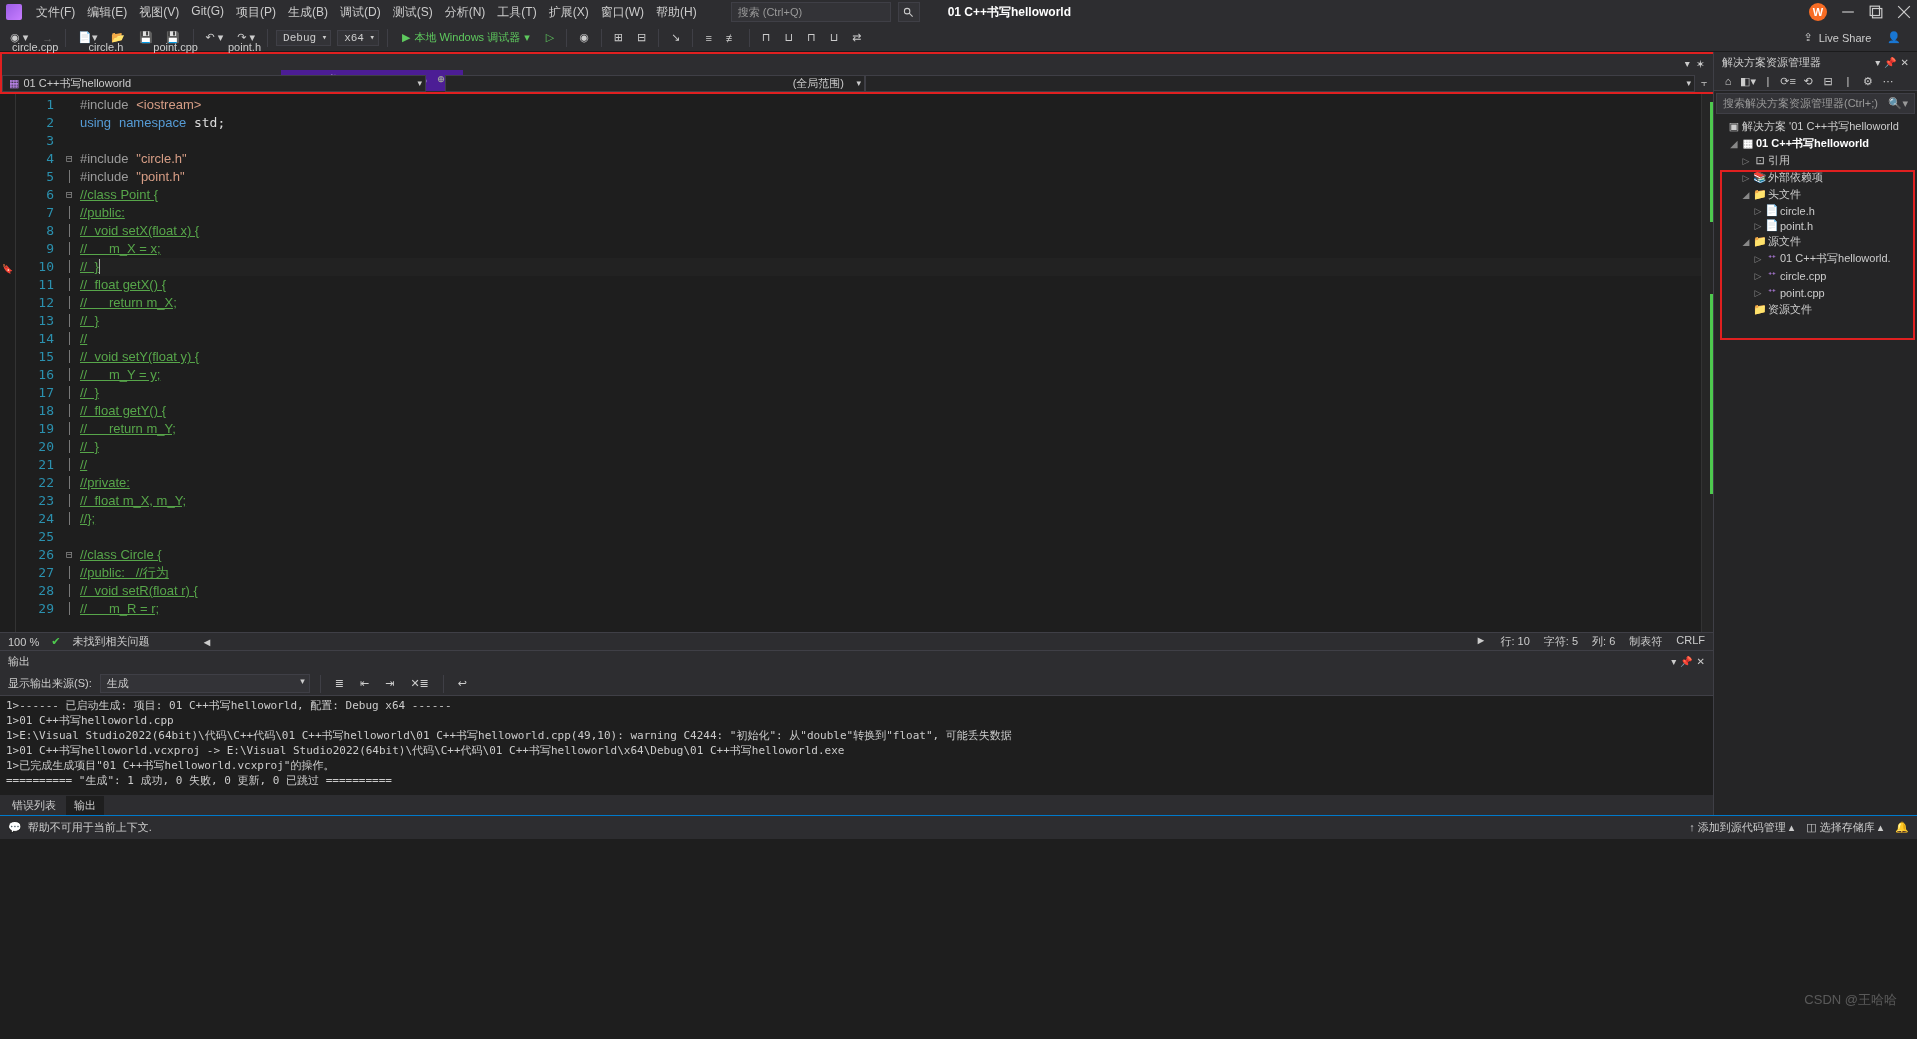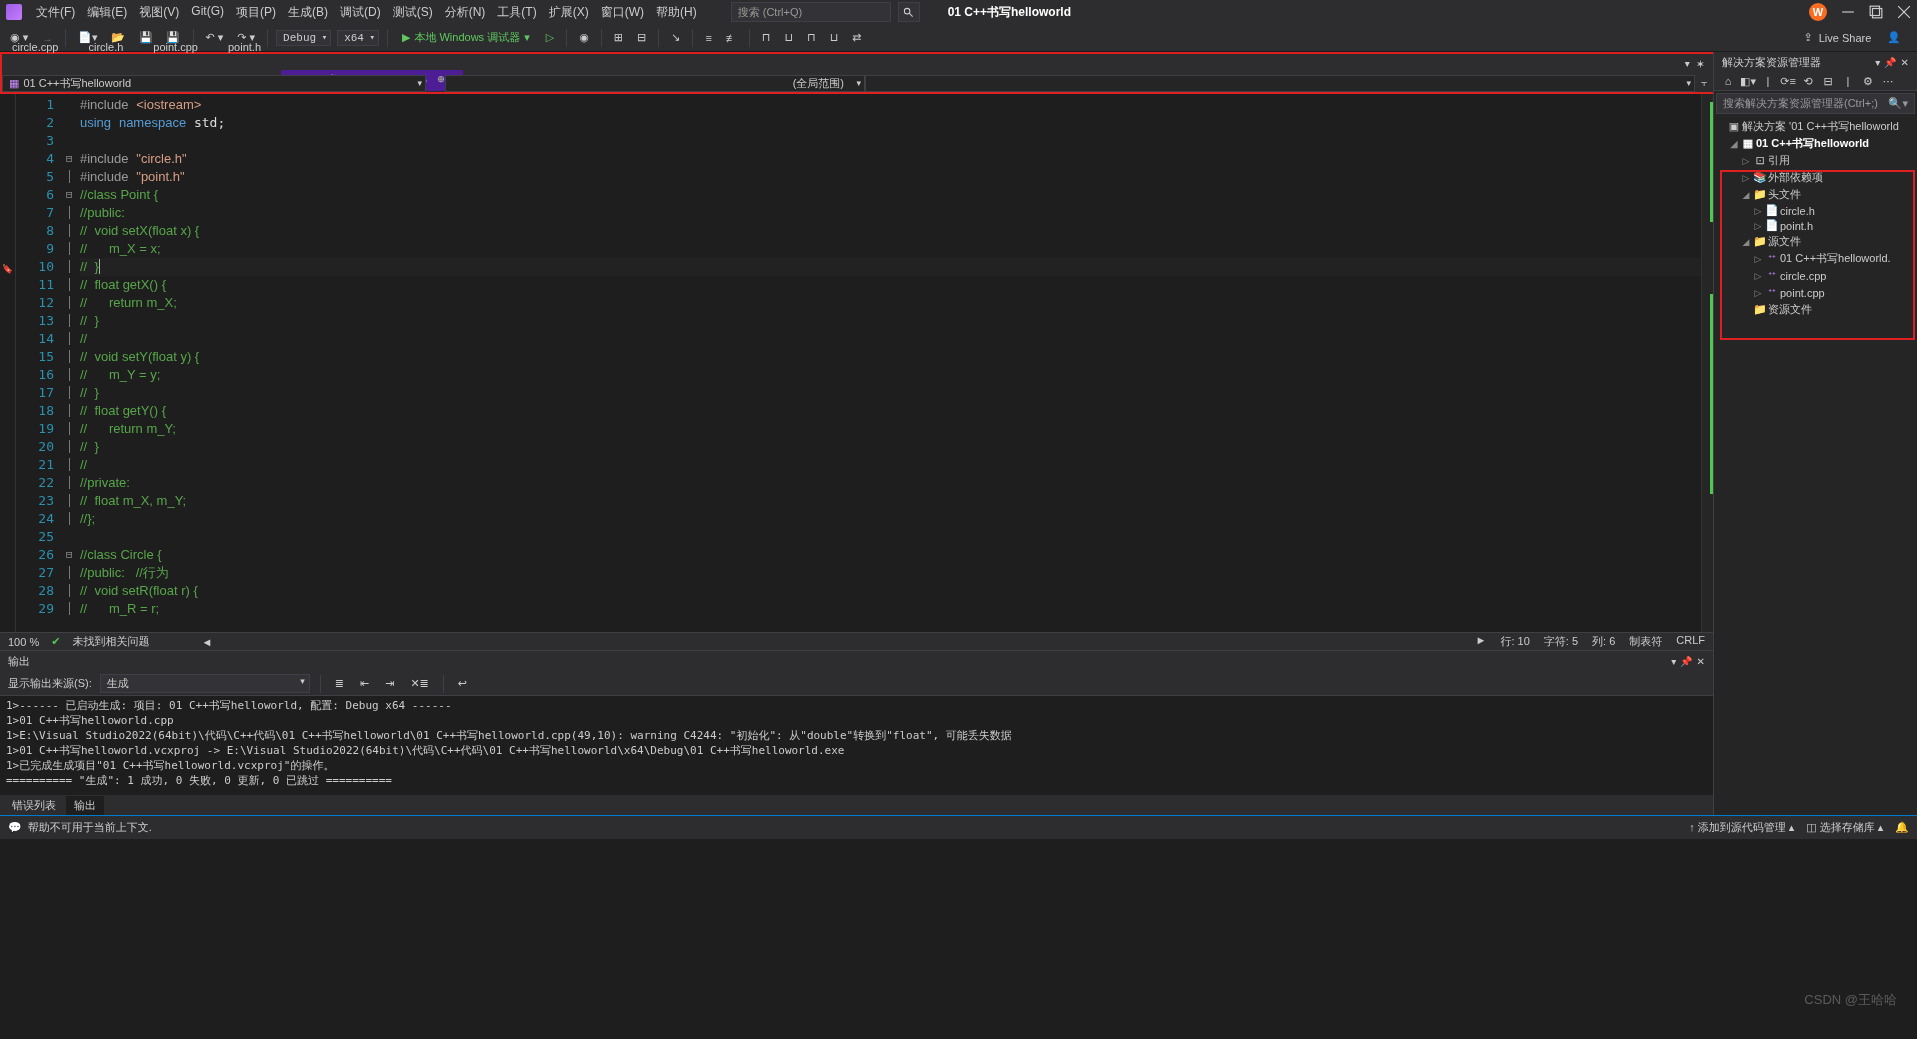--- a/index.html
+++ b/index.html
@@ -34,21 +34,21 @@
 .main-area { display: flex; height: 556px; }
 .editor-area { flex: 1; display: flex; flex-direction: column; min-width: 0; }
 .code-container { flex: 1; display: flex; background: #1e1e1e; overflow: hidden; position: relative; }
 .margin-col { width: 16px; background: #1e1e1e; border-right: 1px solid #333; }
 .gutter { width: 50px; background: #1e1e1e; text-align: right; padding-right: 12px; color: #2b91af; font-family: Consolas, monospace; font-size: 13px; line-height: 18px; padding-top: 2px; }
 .fold-col { width: 14px; background: #1e1e1e; font-family: Consolas, monospace; font-size: 11px; line-height: 18px; color: #888; padding-top: 2px; }
 .code { flex: 1; font-family: Consolas, monospace; font-size: 13px; line-height: 18px; padding-top: 2px; white-space: pre; color: #dcdcdc; }
 .kw { color: #569cd6; }
 .pp { color: #9b9b9b; }
 .str { color: #d69d85; }
-.cm { color: #57a64a; }
+.cm { color: #57a64a; text-decoration: underline; }
 .cursor-line { background: rgba(255,255,255,0.02); }
 .map { width: 12px; background: #262626; border-left: 1px solid #333; position: relative; }
 .map-green { position: absolute; right: 0; width: 3px; background: #4ec94e; }
 .editor-status { height: 18px; background: #2d2d30; display: flex; align-items: center; padding: 0 8px; font-size: 11px; color: #ccc; gap: 12px; border-top: 1px solid #3f3f46; }
 .editor-status .ok-icon { color: #4ec94e; }
 .editor-status .right { margin-left: auto; display: flex; gap: 14px; }
 .right-panel { width: 204px; background: #252526; border-left: 1px solid #3f3f46; display: flex; flex-direction: column; }
 .panel-header { background: #2d2d30; padding: 3px 8px; font-size: 11px; color: #ccc; display: flex; align-items: center; }
 .panel-header-icons { margin-left: auto; display: flex; gap: 4px; font-size: 10px; }
 .panel-toolbar { background: #2d2d30; padding: 2px 6px; display: flex; gap: 4px; font-size: 11px; border-bottom: 1px solid #3f3f46; }

